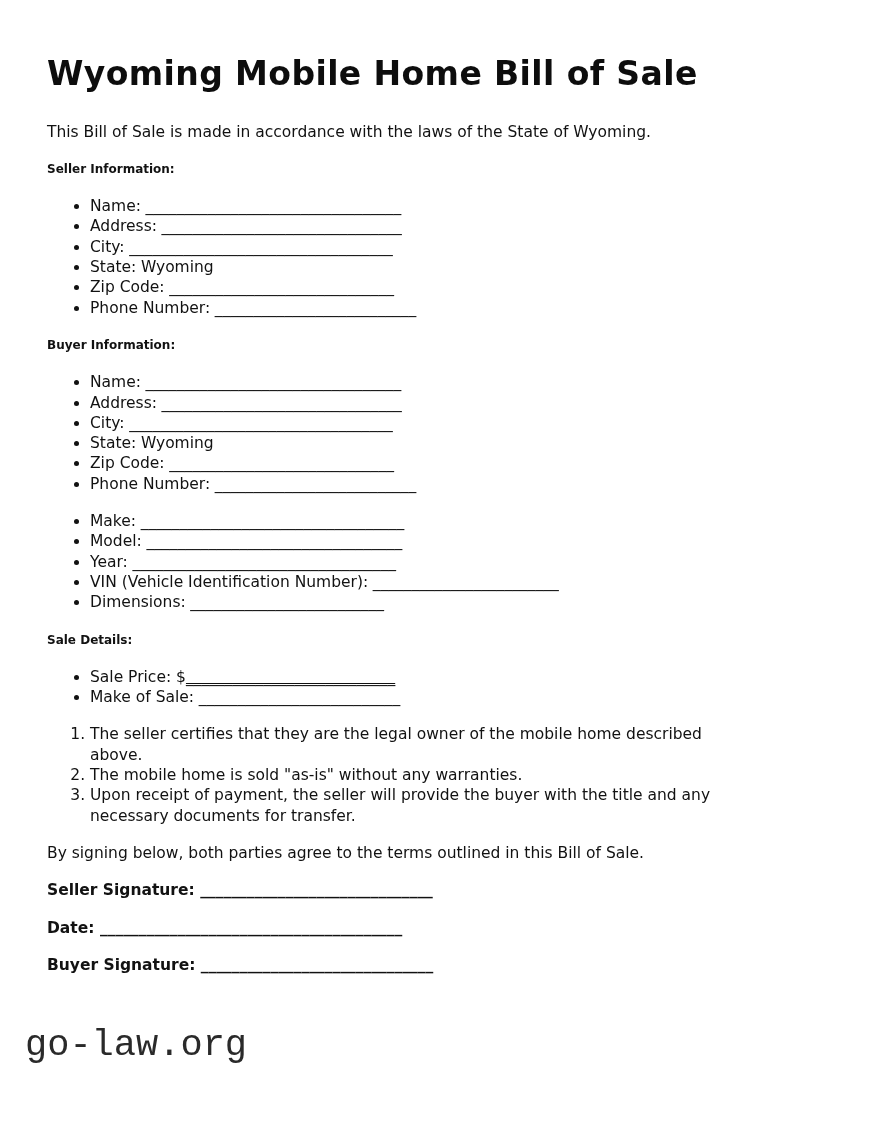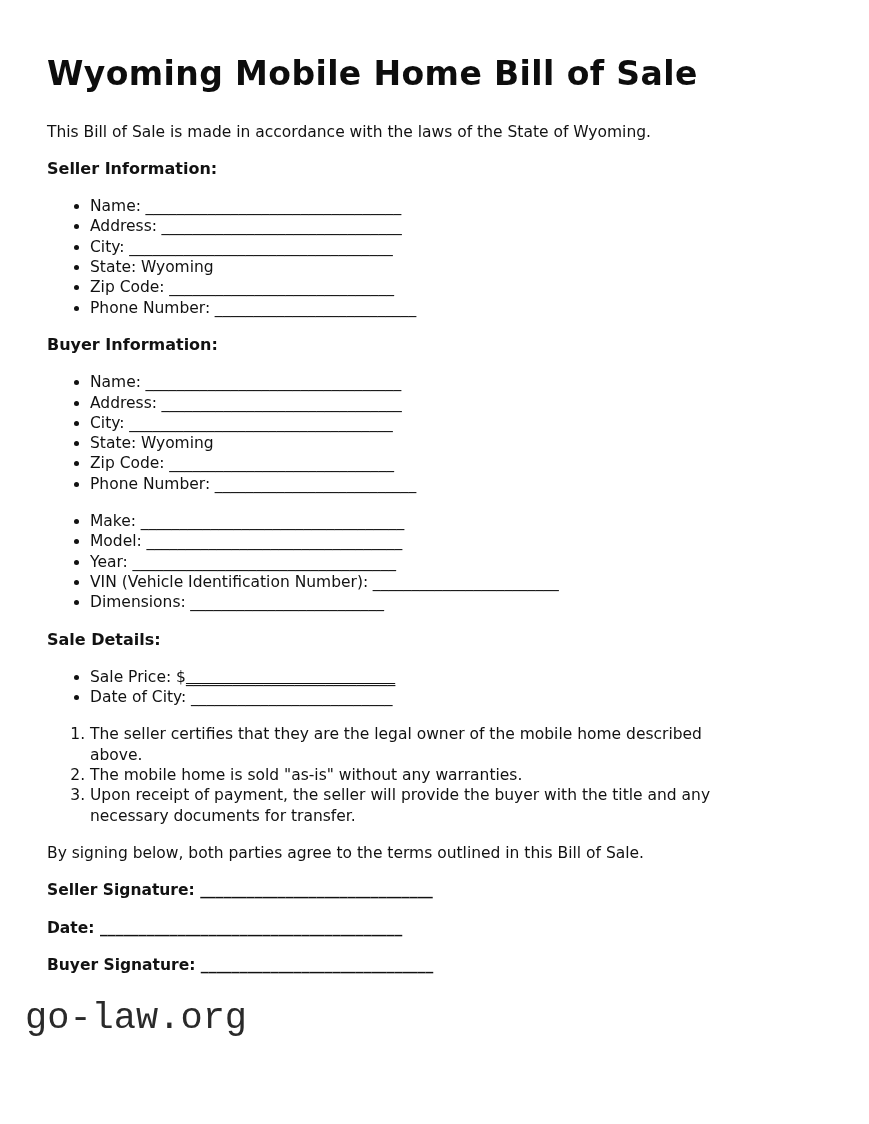--- a/index.html
+++ b/index.html
@@ -25,21 +25,21 @@
     line-height: 1.2;
     font-weight: 700;
     letter-spacing: 0.4px;
     margin: 0 0 28px 0;
     color: #0d0d0d;
   }
   p.para {
     margin: 17px 0;
   }
   h2.sec {
-    font-size: 16px;
+    font-size: 12px;
     line-height: 20.3px;
     font-weight: 700;
     margin: 17px 0;
   }
   ul.fields {
     list-style: disc;
     margin: 17px 0;
     padding-left: 43px;
   }
   ol.terms {
@@ -67,21 +67,21 @@
   p.sig-row {
     margin: 17px 0;
     font-weight: 700;
   }
   p.sig-row .blank {
     margin-left: 0.35em;
   }
   .watermark {
     position: absolute;
     left: 25px;
-    top: 998px;
+    top: 1025px;
     font-family: "Liberation Mono", "DejaVu Sans Mono", monospace;
     font-size: 37px;
     line-height: 1.1;
     font-weight: 400;
     color: #2a2a2a;
     letter-spacing: 0;
   }
 </style>
 </head>
 <body>
@@ -116,21 +116,21 @@
     <li><span class="lbl">Make:</span><span class="blank">__________________________________</span></li>
     <li><span class="lbl">Model:</span><span class="blank">_________________________________</span></li>
     <li><span class="lbl">Year:</span><span class="blank">__________________________________</span></li>
     <li><span class="lbl">VIN (Vehicle Identification Number):</span><span class="blank">________________________</span></li>
     <li><span class="lbl">Dimensions:</span><span class="blank">_________________________</span></li>
   </ul>
 
   <h2 class="sec">Sale Details:</h2>
   <ul class="fields">
     <li><span class="lbl">Sale Price: $</span><span class="blank tight">___________________________</span></li>
-    <li><span class="lbl">Date of City:</span><span class="blank">__________________________</span></li>
+    <li><span class="lbl">Make of Sale:</span><span class="blank">__________________________</span></li>
   </ul>
 
   <ol class="terms">
     <li><span class="term-text">The seller certifies that they are the legal owner of the mobile home described
 above.</span></li>
     <li><span class="term-text">The mobile home is sold "as-is" without any warranties.</span></li>
     <li><span class="term-text">Upon receipt of payment, the seller will provide the buyer with the title and any
 necessary documents for transfer.</span></li>
   </ol>
 

